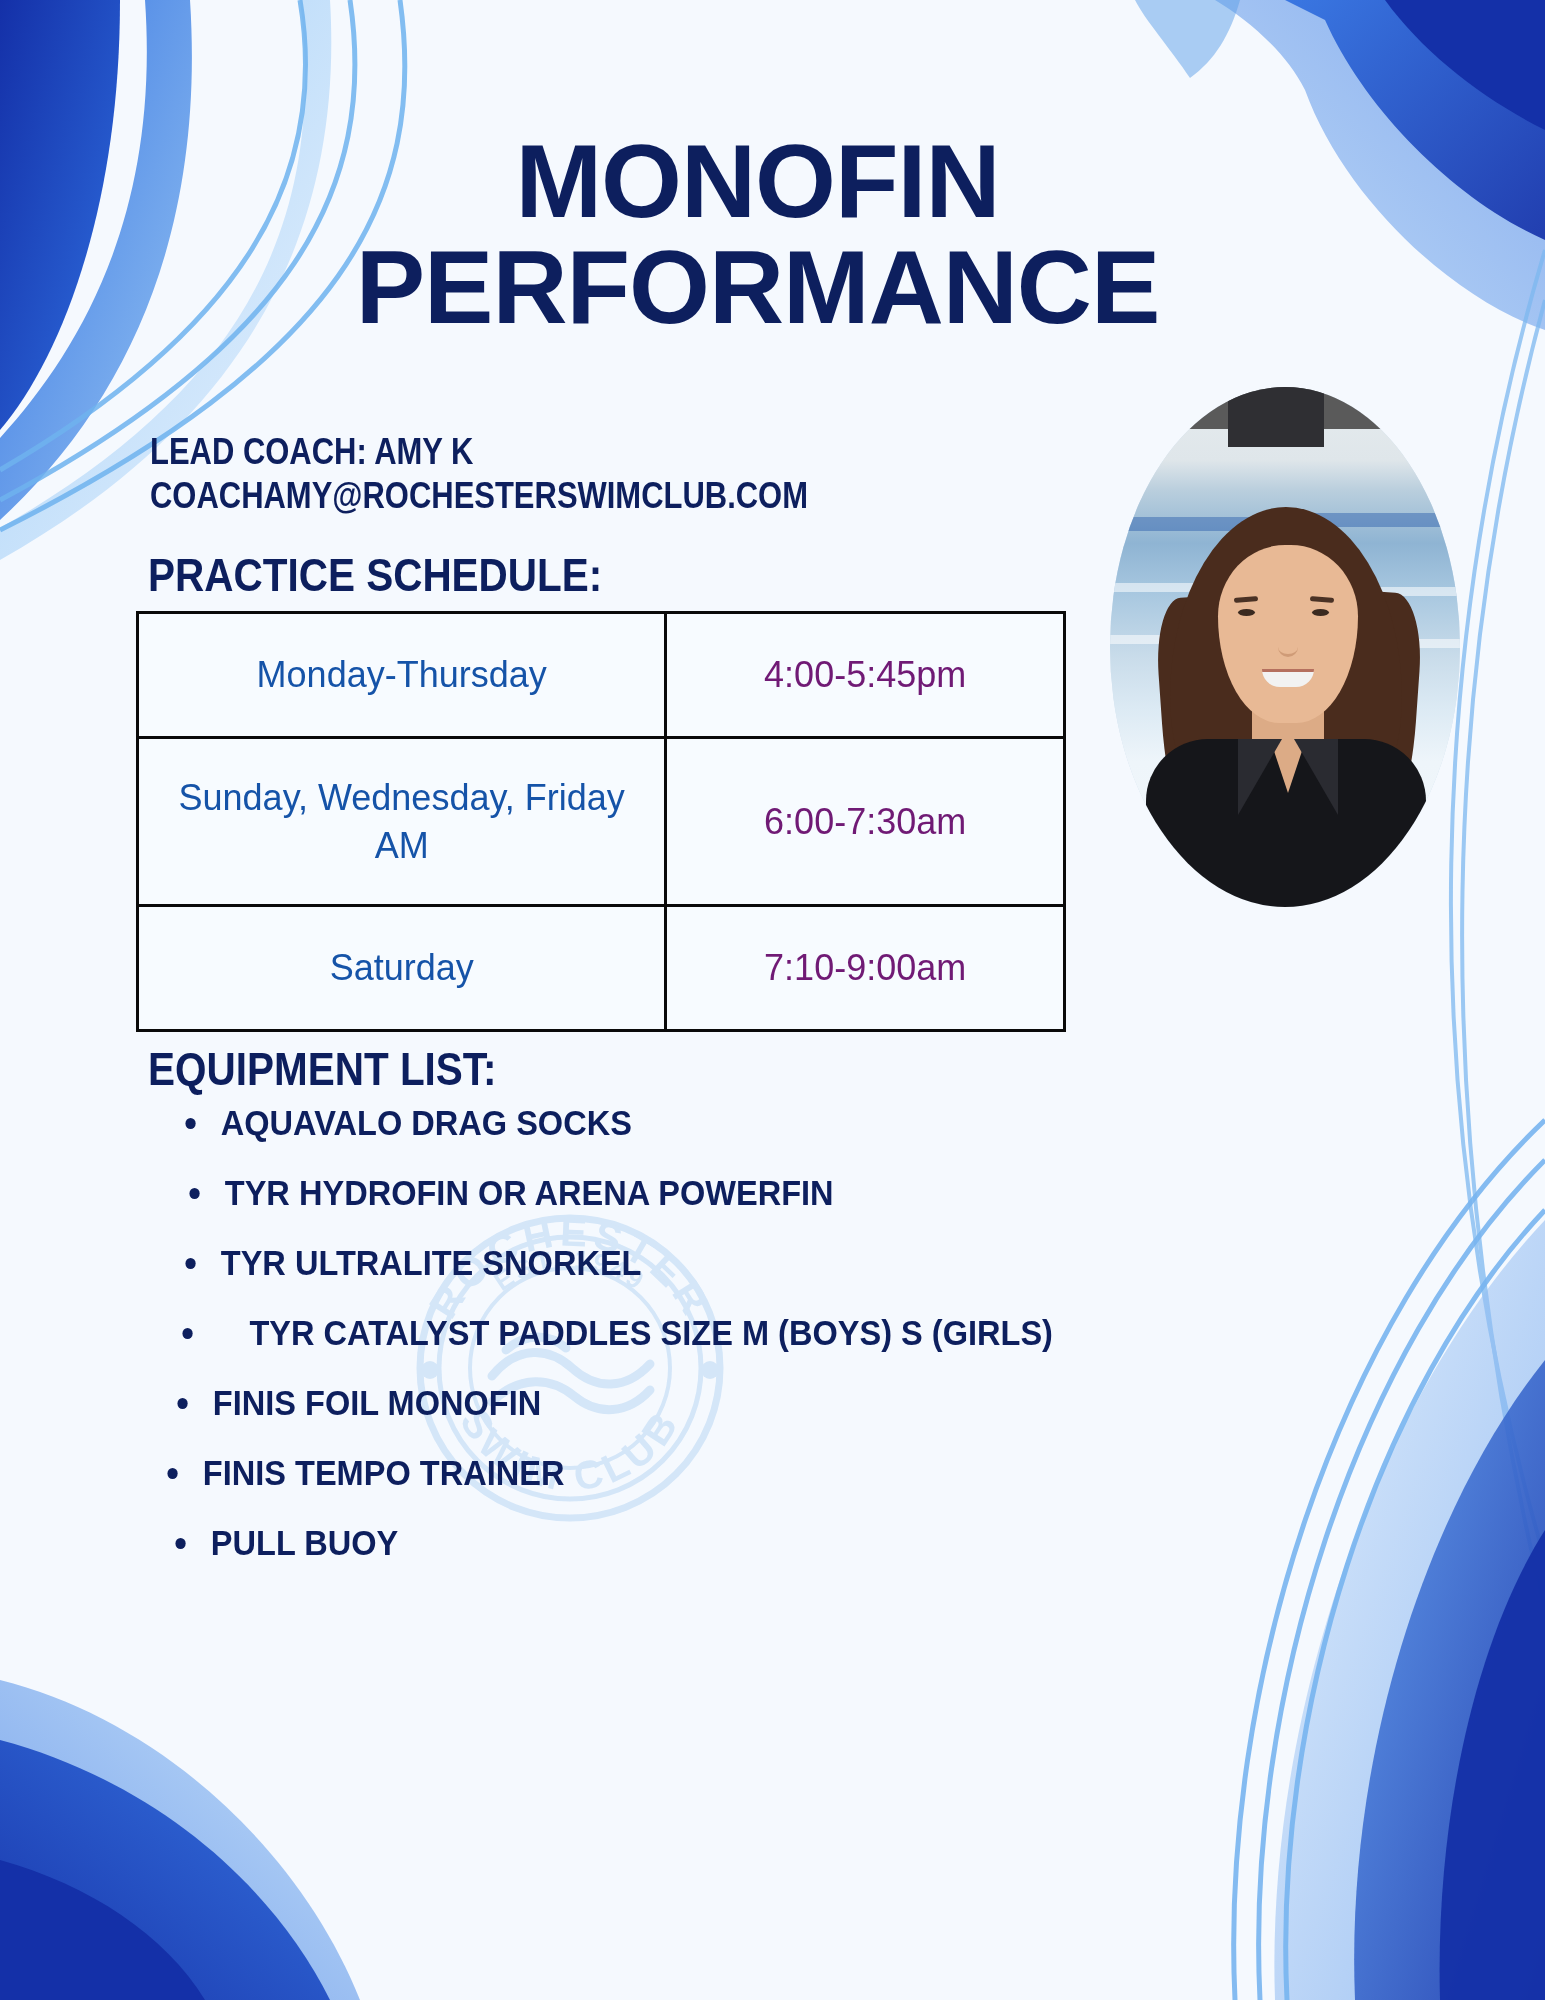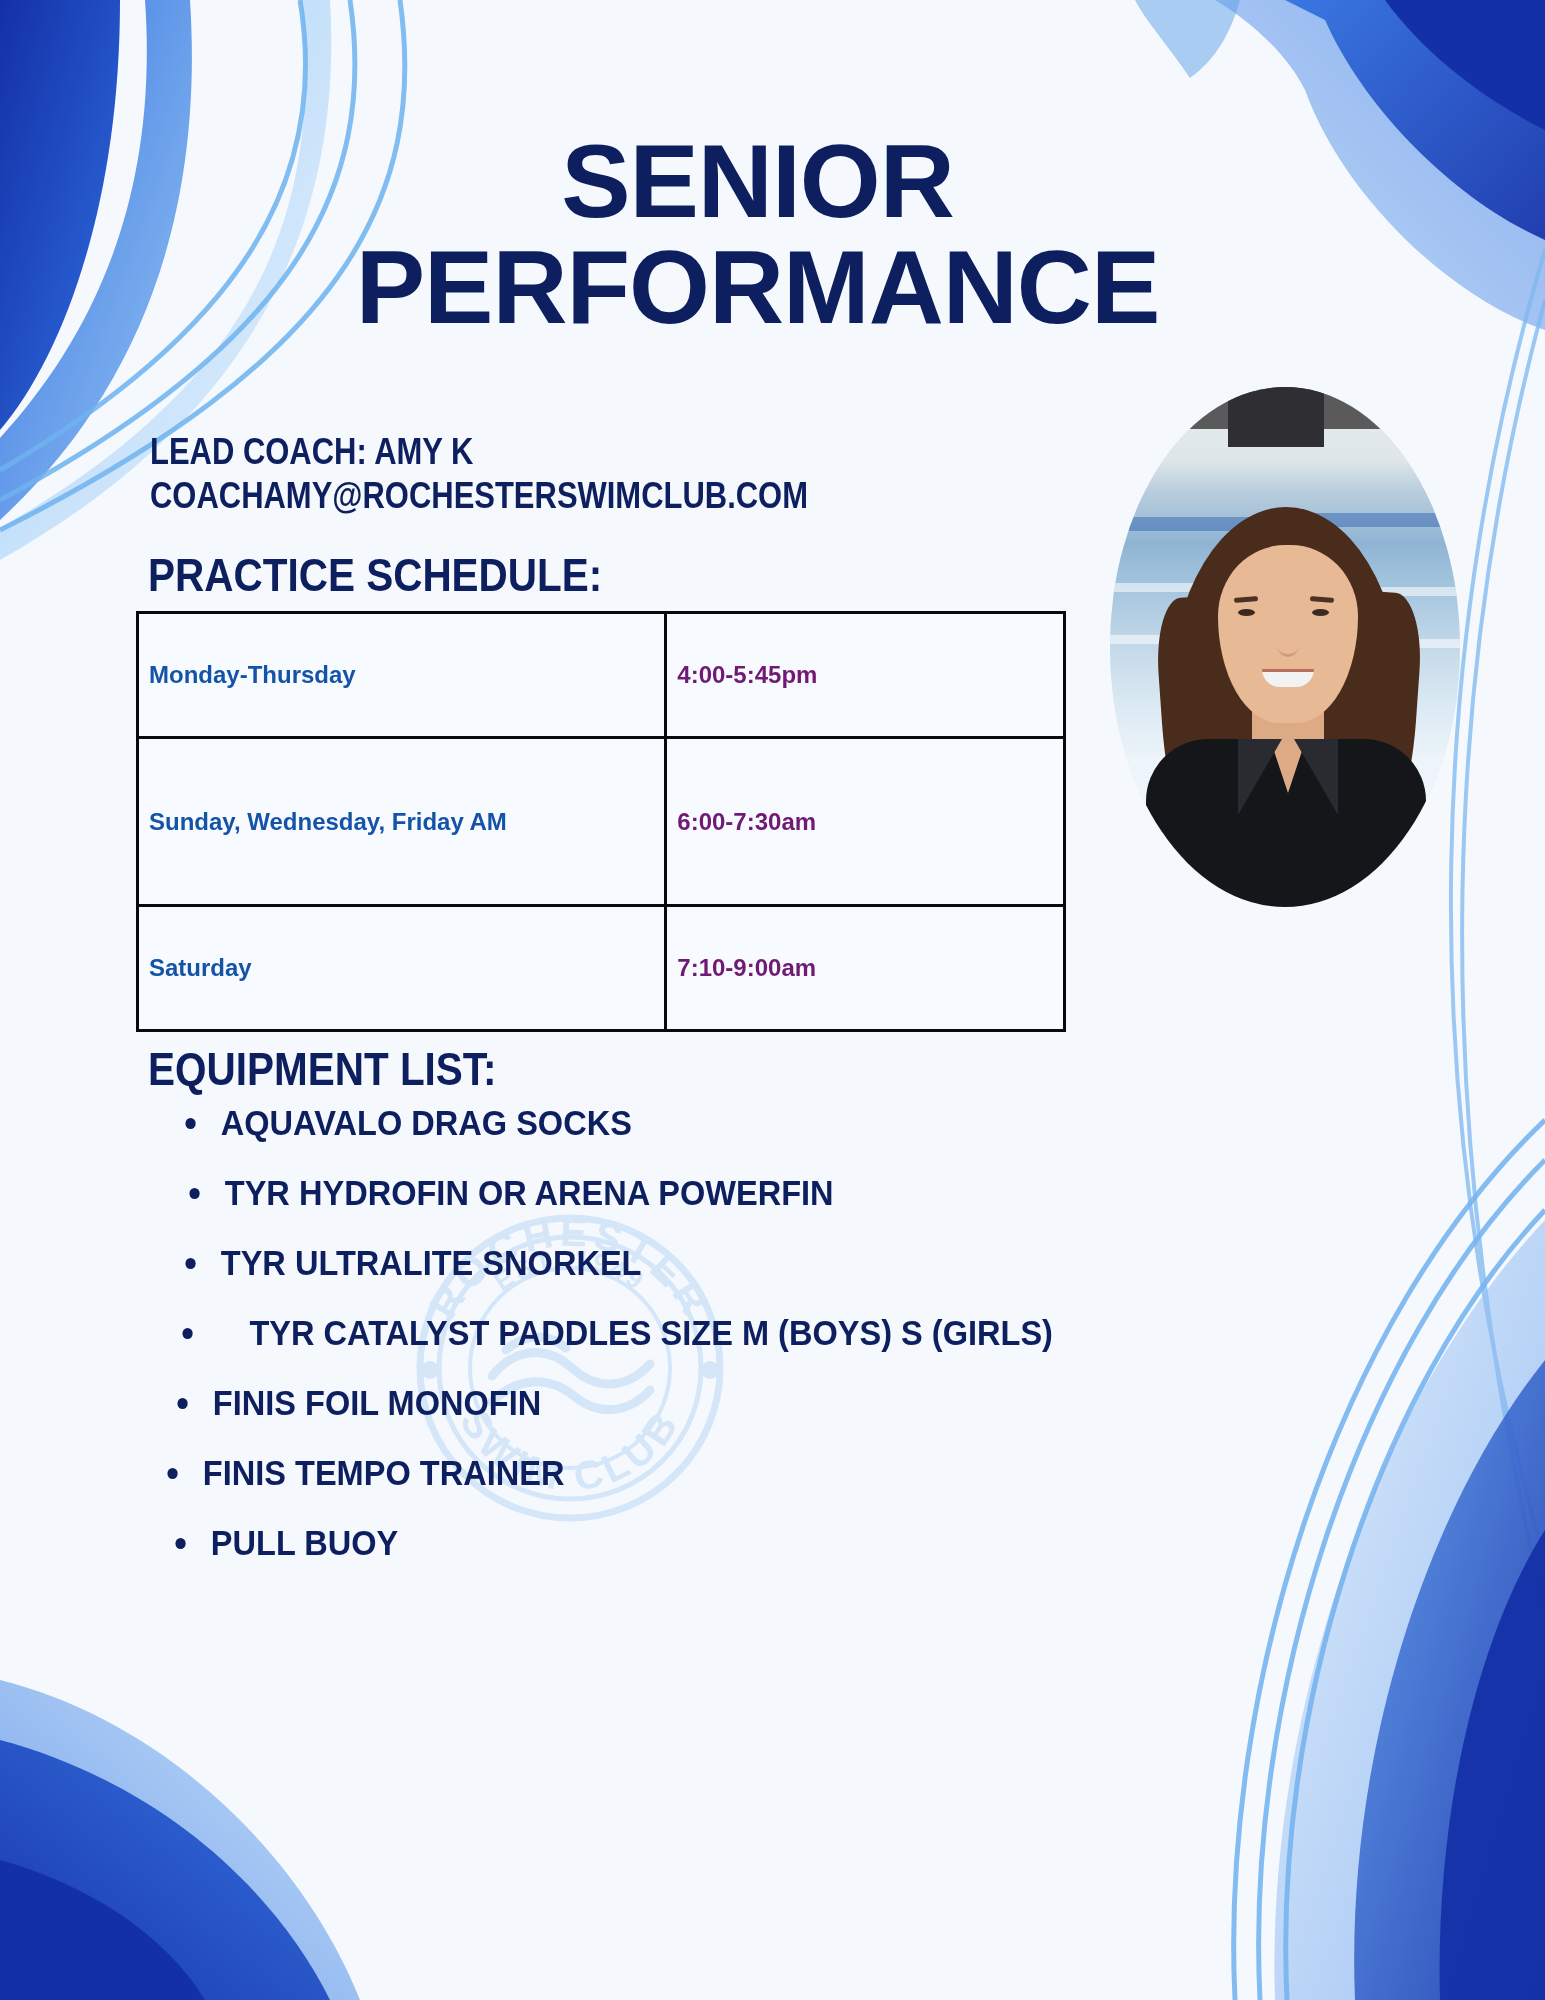--- a/index.html
+++ b/index.html
@@ -76,25 +76,25 @@
   .sched-table {
     position:absolute;
     left:136px;
     top:611px;
     width:930px;
     border-collapse:collapse;
     background:#f7fbff;
   }
   .sched-table td {
     border:3px solid #0a0a0a;
-    text-align:left;
+    text-align:center;
     vertical-align:middle;
     color:#1553a8;
-    font-weight:bold;
-    font-size:24px;
+    font-weight:normal;
+    font-size:36px;
     line-height:1.32;
   }
   .sched-table td.c-day { width:530px; height:125px; padding:12px 10px; }
   .sched-table td.c-time { width:400px; color:#701a75; padding:12px 10px; }
   .sched-table tr.tall td { height:168px; }
 
   
   .equip-list {
     position:absolute;
     left:160px;
@@ -398,21 +398,21 @@
     <div class="mouth"></div>
     <div class="shirt"></div>
     <div class="skinV"></div>
     <div class="collar-l"></div>
     <div class="collar-r"></div>
   </div>
 
   <div class="content">
 
     <h1 class="title">
-      <span>SENIOR</span>
+      <span>MONOFIN</span>
       <span class="l2">PERFORMANCE</span>
     </h1>
 
     <div class="coach-block">
       <div>LEAD COACH: AMY K</div>
       <div>COACHAMY@ROCHESTERSWIMCLUB.COM</div>
     </div>
 
     <div class="section-head head-schedule">PRACTICE SCHEDULE:</div>
 

